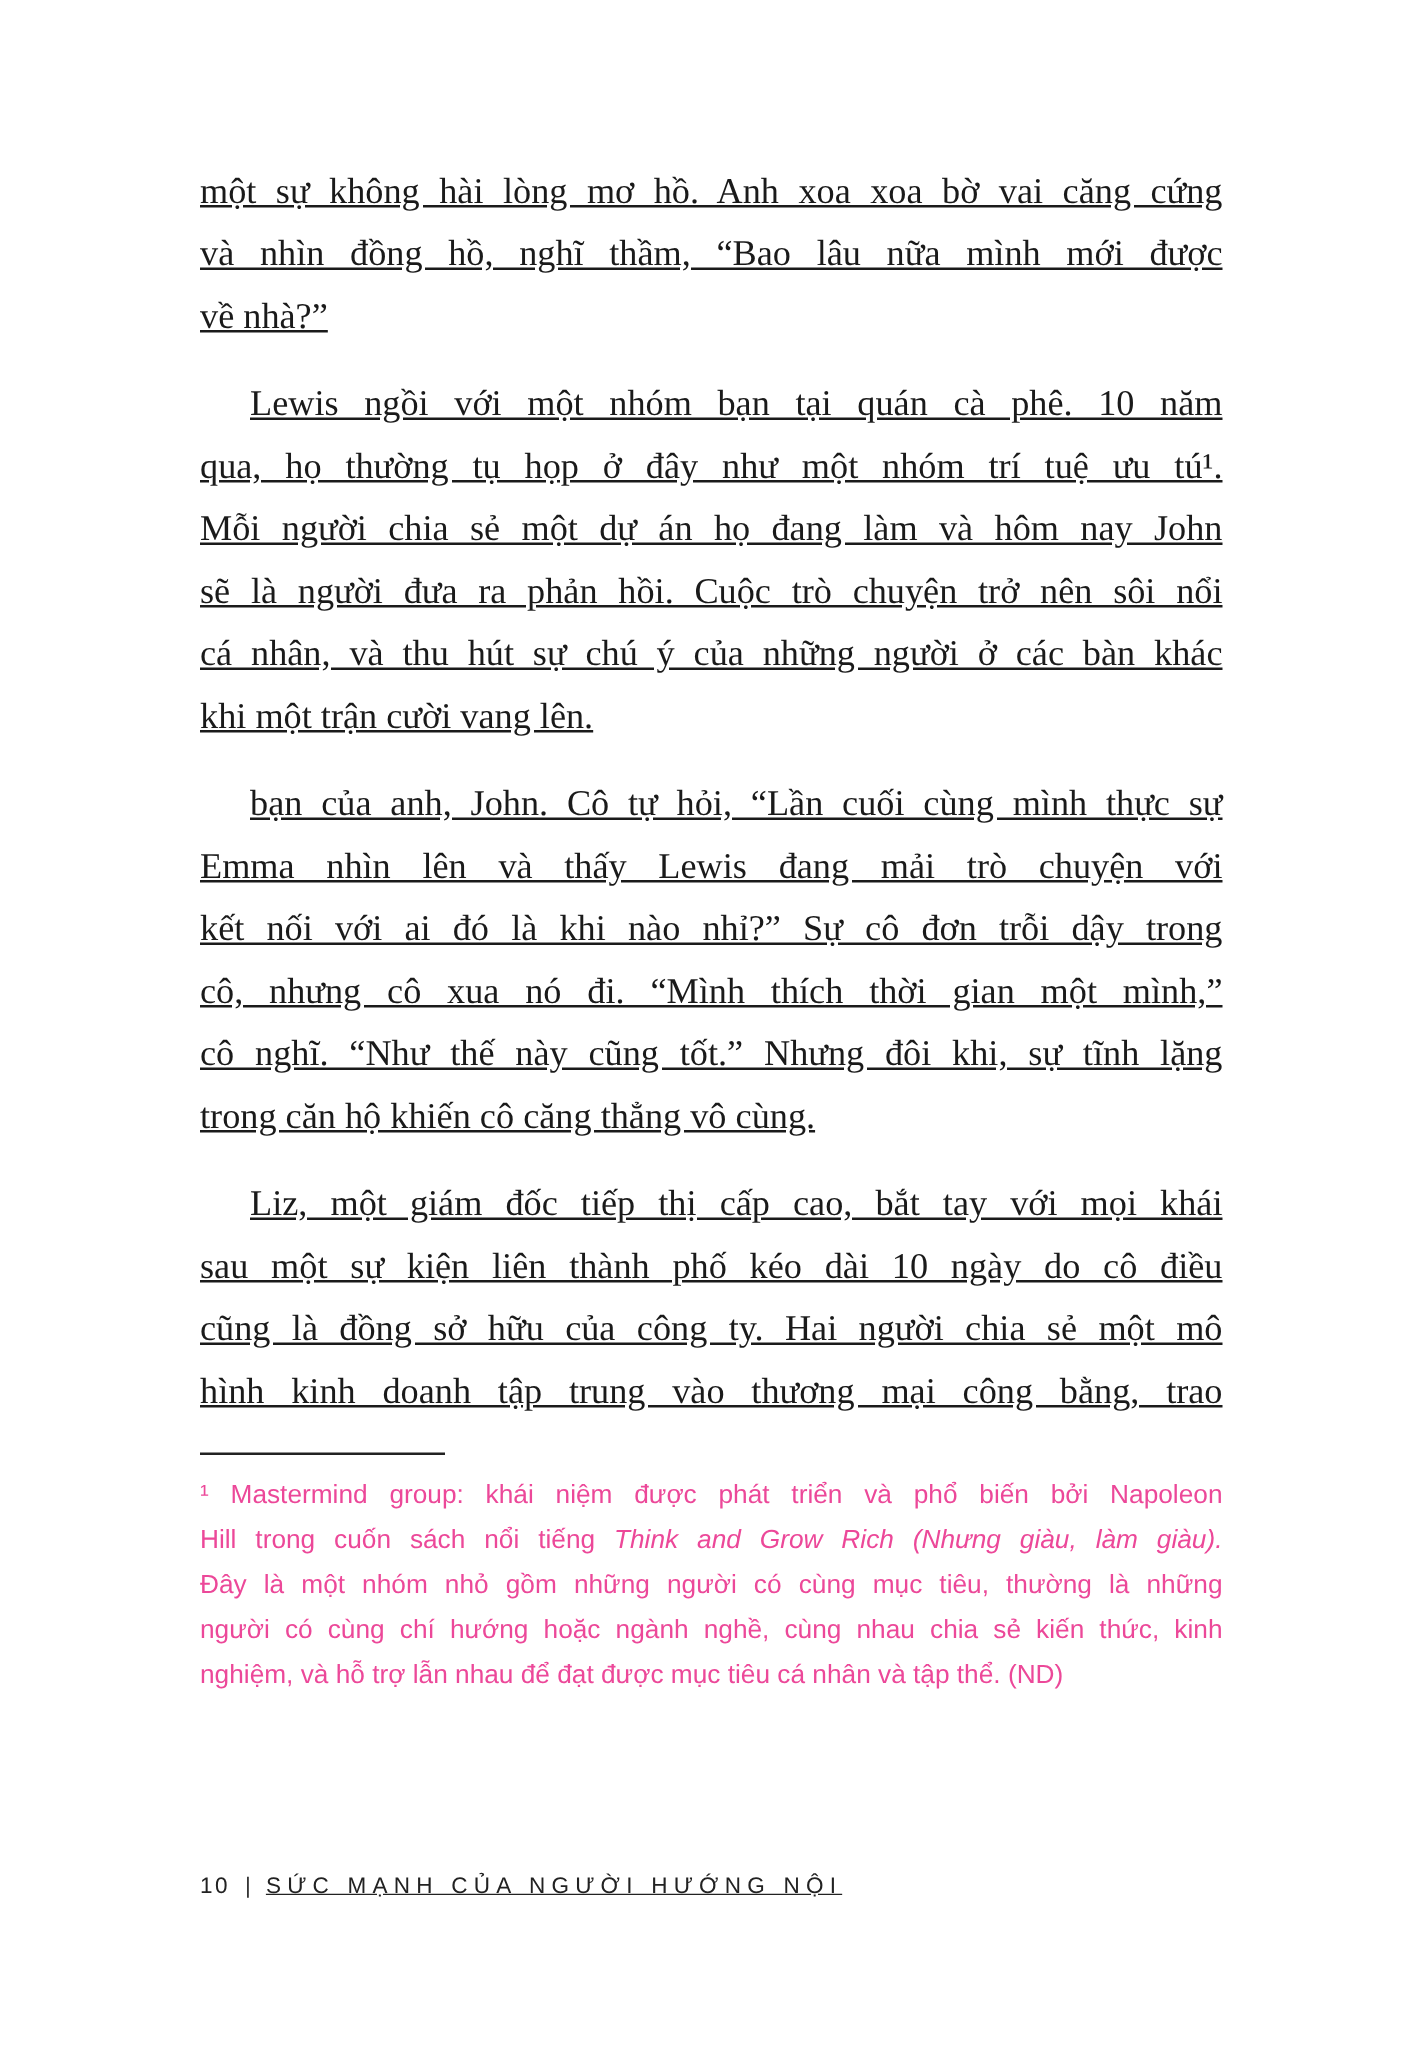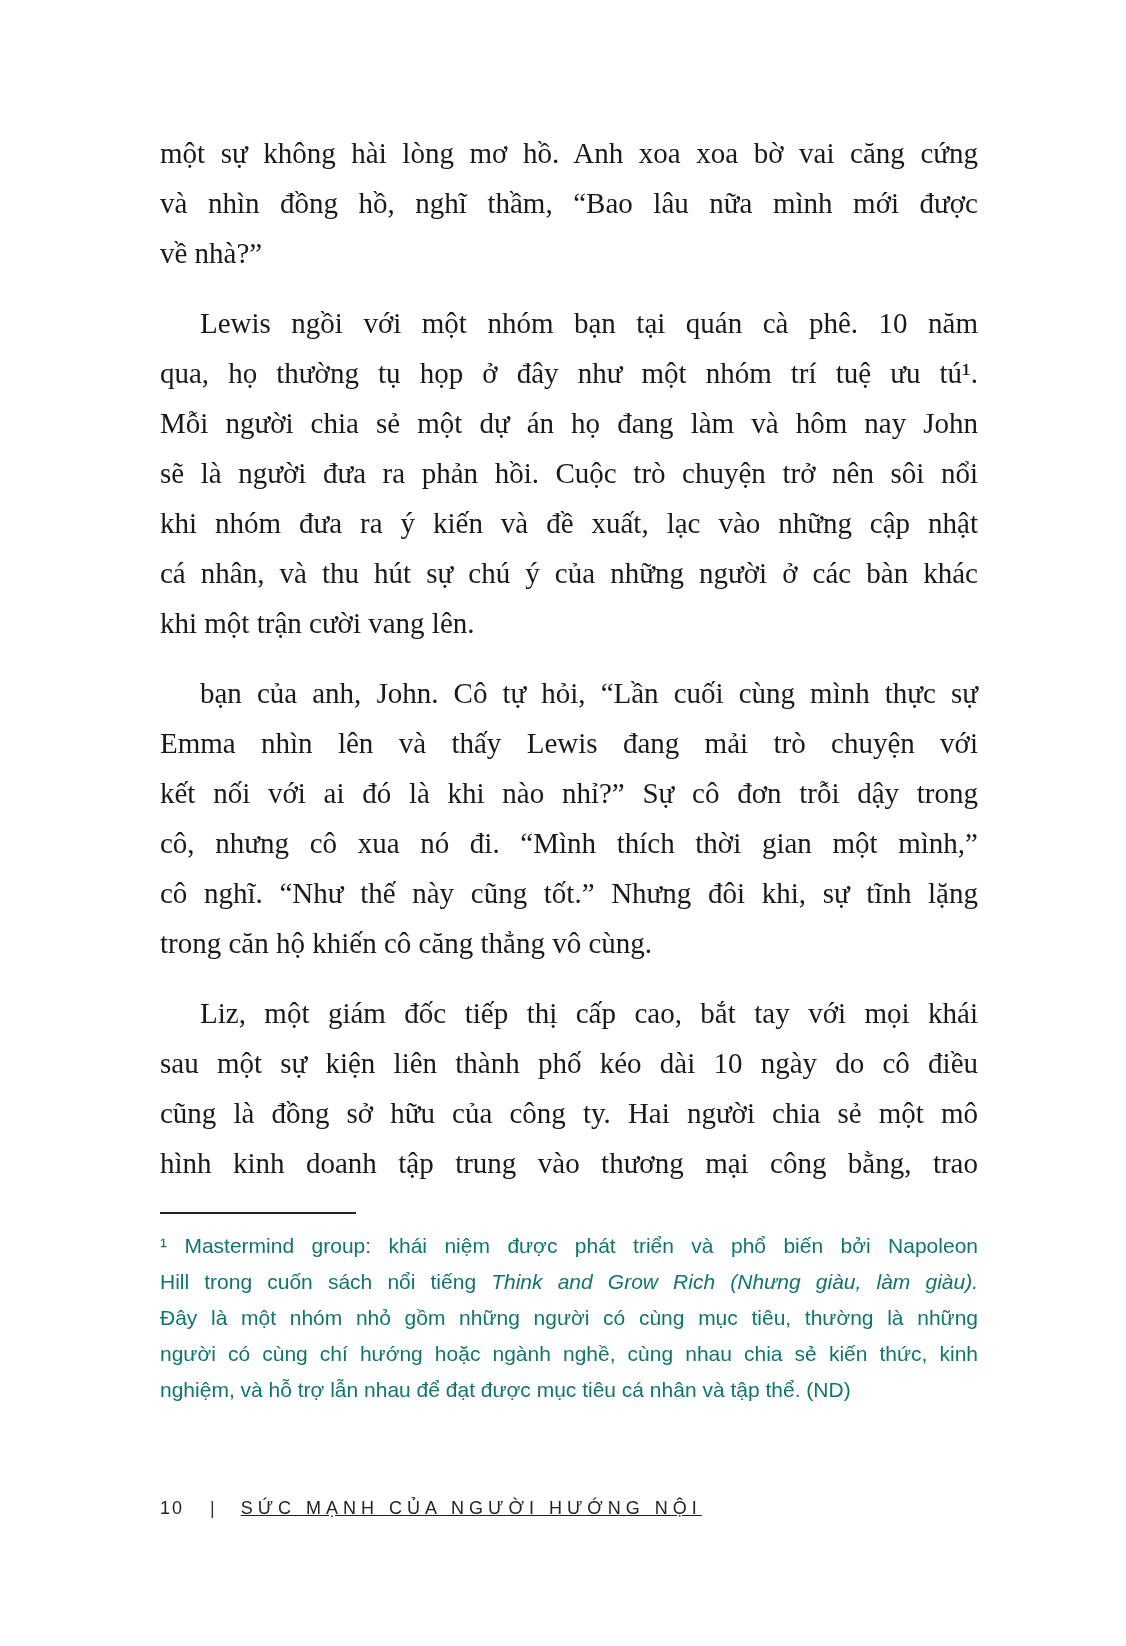--- a/index.html
+++ b/index.html
@@ -17,20 +17,21 @@
     overflow: hidden;
   }
   .content {
     position: absolute;
     left: 160px;
     top: 128px;
     width: 818px;
   }
   .para {
     margin: 0 0 20px 0;
+    text-decoration: underline;
   }
   .line {
     font-size: 29px;
     line-height: 50px;
     text-align: justify;
     text-align-last: justify;
     white-space: normal;
   }
   .line.lastline {
     text-align-last: left;
@@ -42,40 +43,40 @@
     width: 196px;
     height: 0;
     border: none;
     border-top: 2px solid #222222;
     margin: 24px 0 14px 0;
   }
   .fn-line {
     font-family: "Liberation Sans", sans-serif;
     font-size: 21px;
     line-height: 36px;
-    color: #0f766e;
+    color: #ec4899;
     text-align: justify;
     text-align-last: justify;
   }
   .fn-line.lastline {
     text-align-last: left;
   }
   .fn-line .it {
     font-style: italic;
   }
   .footer {
     position: absolute;
     left: 160px;
     top: 1498px;
     font-family: "Liberation Sans", sans-serif;
     font-size: 18px;
     color: #222222;
     display: flex;
     align-items: center;
-    gap: 26px;
+    gap: 12px;
     white-space: nowrap;
   }
   .footer .pgnum {
     letter-spacing: 2px;
   }
   .footer .divider {
     font-weight: 300;
     color: #333333;
   }
   .footer .book-title {
@@ -93,21 +94,20 @@
         <div class="para">
           <div class="line">một sự không hài lòng mơ hồ. Anh xoa xoa bờ vai căng cứng</div>
           <div class="line">và nhìn đồng hồ, nghĩ thầm, “Bao lâu nữa mình mới được</div>
           <div class="line lastline">về nhà?”</div>
         </div>
         <div class="para indent">
           <div class="line">Lewis ngồi với một nhóm bạn tại quán cà phê. 10 năm</div>
           <div class="line">qua, họ thường tụ họp ở đây như một nhóm trí tuệ ưu tú¹.</div>
           <div class="line">Mỗi người chia sẻ một dự án họ đang làm và hôm nay John</div>
           <div class="line">sẽ là người đưa ra phản hồi. Cuộc trò chuyện trở nên sôi nổi</div>
-          <div class="line">khi nhóm đưa ra ý kiến và đề xuất, lạc vào những cập nhật</div>
           <div class="line">cá nhân, và thu hút sự chú ý của những người ở các bàn khác</div>
           <div class="line lastline">khi một trận cười vang lên.</div>
         </div>
         <div class="para indent">
           <div class="line">bạn của anh, John. Cô tự hỏi, “Lần cuối cùng mình thực sự</div>
           <div class="line">Emma nhìn lên và thấy Lewis đang mải trò chuyện với</div>
           <div class="line">kết nối với ai đó là khi nào nhỉ?” Sự cô đơn trỗi dậy trong</div>
           <div class="line">cô, nhưng cô xua nó đi. “Mình thích thời gian một mình,”</div>
           <div class="line">cô nghĩ. “Như thế này cũng tốt.” Nhưng đôi khi, sự tĩnh lặng</div>
           <div class="line lastline">trong căn hộ khiến cô căng thẳng vô cùng.</div>

